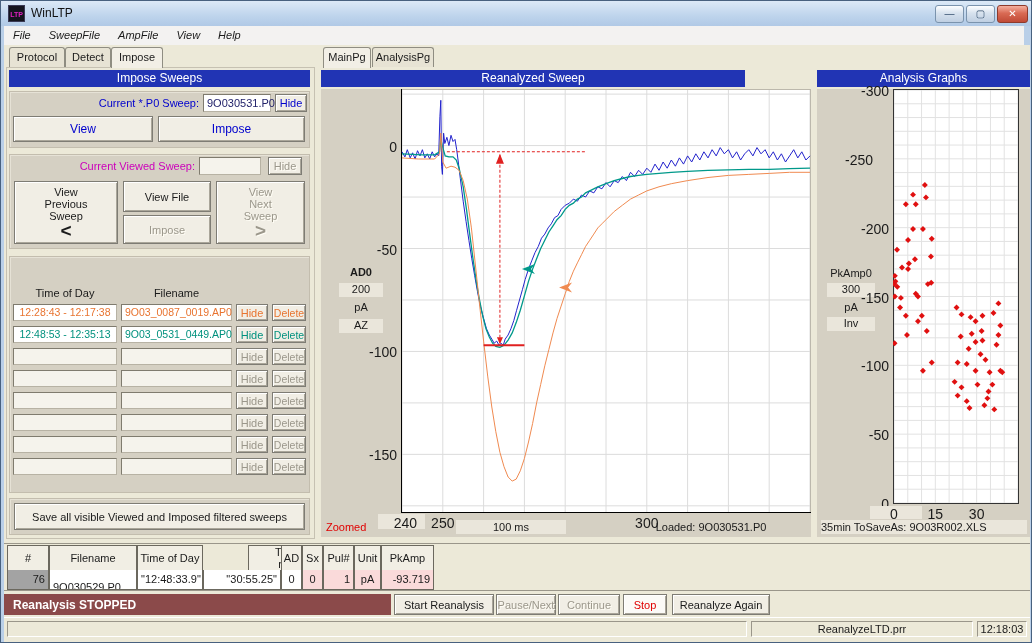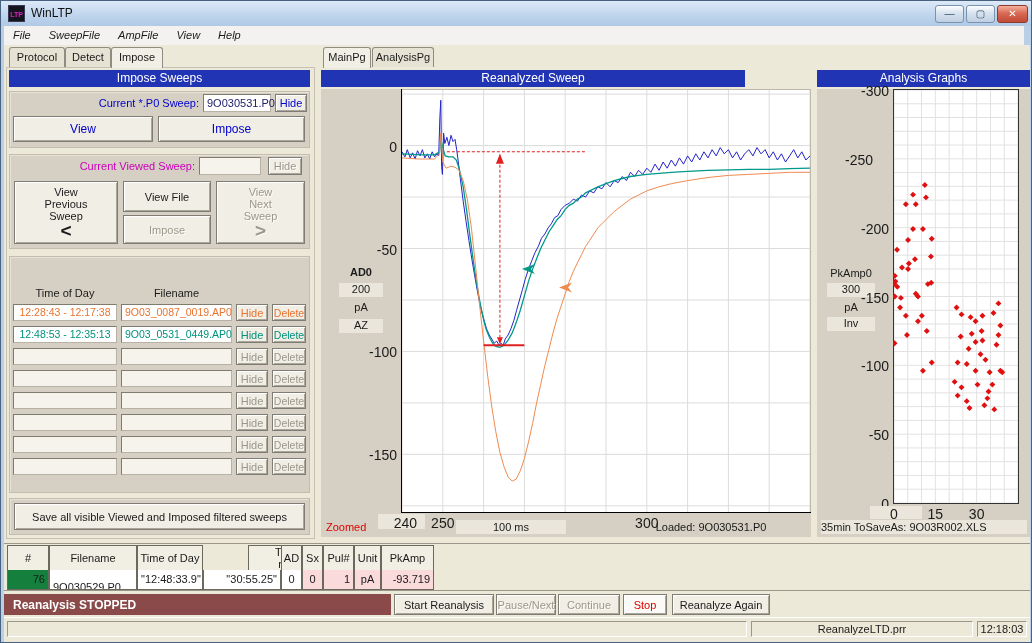--- a/index.html
+++ b/index.html
@@ -350,21 +350,21 @@
       <div class="abs " style="left: 6px; top: 544px; width: 42px; height: 26px; background: rgb(241, 238, 228); border: 1px solid rgb(107, 104, 94); box-sizing: border-box; display: flex; align-items: center; justify-content: center; text-align: center; white-space: pre-line; line-height: 12px;">#</div>
       <div class="abs " style="left: 48px; top: 544px; width: 88px; height: 26px; background: rgb(241, 238, 228); border: 1px solid rgb(107, 104, 94); box-sizing: border-box; display: flex; align-items: center; justify-content: center; text-align: center; white-space: pre-line; line-height: 12px;">Filename</div>
       <div class="abs " style="left: 136px; top: 544px; width: 66px; height: 26px; background: rgb(241, 238, 228); border: 1px solid rgb(107, 104, 94); box-sizing: border-box; display: flex; align-items: center; justify-content: center; text-align: center; white-space: pre-line; line-height: 12px;">Time of Day</div>
       <div class="abs " style="left: 202px; top: 544px; width: 78px; height: 26px; background: rgb(241, 238, 228); border: 1px solid rgb(107, 104, 94); box-sizing: border-box; display: flex; align-items: center; justify-content: center; text-align: center; white-space: pre-line; line-height: 12px; margin-left: 45px;">Time
 m:s</div>
       <div class="abs " style="left: 280px; top: 544px; width: 21px; height: 26px; background: rgb(241, 238, 228); border: 1px solid rgb(107, 104, 94); box-sizing: border-box; display: flex; align-items: center; justify-content: center; text-align: center; white-space: pre-line; line-height: 12px;">AD</div>
       <div class="abs " style="left: 301px; top: 544px; width: 21px; height: 26px; background: rgb(241, 238, 228); border: 1px solid rgb(107, 104, 94); box-sizing: border-box; display: flex; align-items: center; justify-content: center; text-align: center; white-space: pre-line; line-height: 12px;">Sx</div>
       <div class="abs " style="left: 322px; top: 544px; width: 31px; height: 26px; background: rgb(241, 238, 228); border: 1px solid rgb(107, 104, 94); box-sizing: border-box; display: flex; align-items: center; justify-content: center; text-align: center; white-space: pre-line; line-height: 12px;">Pul#</div>
       <div class="abs " style="left: 353px; top: 544px; width: 27px; height: 26px; background: rgb(241, 238, 228); border: 1px solid rgb(107, 104, 94); box-sizing: border-box; display: flex; align-items: center; justify-content: center; text-align: center; white-space: pre-line; line-height: 12px;">Unit</div>
       <div class="abs " style="left: 380px; top: 544px; width: 53px; height: 26px; background: rgb(241, 238, 228); border: 1px solid rgb(107, 104, 94); box-sizing: border-box; display: flex; align-items: center; justify-content: center; text-align: center; white-space: pre-line; line-height: 12px;">PkAmp</div>
-      <div class="abs " style="left: 6px; top: 569px; width: 42px; height: 20px; background: #15803d; border-right: 1px solid rgb(107, 104, 94); border-bottom: 1px solid rgb(107, 104, 94); border-left: 1px solid rgb(107, 104, 94); border-image: initial; border-top: none; box-sizing: border-box; line-height: 18px; padding: 0px 3px; text-align: right; overflow: hidden;">76</div>
+      <div class="abs " style="left: 6px; top: 569px; width: 42px; height: 20px; background: #a3a3a3; border-right: 1px solid rgb(107, 104, 94); border-bottom: 1px solid rgb(107, 104, 94); border-left: 1px solid rgb(107, 104, 94); border-image: initial; border-top: none; box-sizing: border-box; line-height: 18px; padding: 0px 3px; text-align: right; overflow: hidden;">76</div>
       <div class="abs " style="left: 48px; top: 569px; width: 88px; height: 20px; background: rgb(255, 255, 255); border-right: 1px solid rgb(107, 104, 94); border-bottom: 1px solid rgb(107, 104, 94); border-left: 1px solid rgb(107, 104, 94); border-image: initial; border-top: none; box-sizing: border-box; line-height: 18px; padding: 8px 3px; text-align: left; overflow: hidden;">9O030529.P0</div>
       <div class="abs " style="left: 136px; top: 569px; width: 66px; height: 20px; background: rgb(255, 255, 255); border-right: 1px solid rgb(107, 104, 94); border-bottom: 1px solid rgb(107, 104, 94); border-left: 1px solid rgb(107, 104, 94); border-image: initial; border-top: none; box-sizing: border-box; line-height: 18px; padding: 0px 3px; text-align: right; overflow: hidden;">"12:48:33.9"</div>
       <div class="abs " style="left: 202px; top: 569px; width: 78px; height: 20px; background: rgb(255, 255, 255); border-right: 1px solid rgb(107, 104, 94); border-bottom: 1px solid rgb(107, 104, 94); border-left: 1px solid rgb(107, 104, 94); border-image: initial; border-top: none; box-sizing: border-box; line-height: 18px; padding: 0px 3px; text-align: right; overflow: hidden;">"30:55.25"</div>
       <div class="abs " style="left: 280px; top: 569px; width: 21px; height: 20px; background: rgb(255, 255, 255); border-right: 1px solid rgb(107, 104, 94); border-bottom: 1px solid rgb(107, 104, 94); border-left: 1px solid rgb(107, 104, 94); border-image: initial; border-top: none; box-sizing: border-box; line-height: 18px; padding: 0px 3px; text-align: center; overflow: hidden;">0</div>
       <div class="abs " style="left: 301px; top: 569px; width: 21px; height: 20px; background: rgb(250, 218, 218); border-right: 1px solid rgb(107, 104, 94); border-bottom: 1px solid rgb(107, 104, 94); border-left: 1px solid rgb(107, 104, 94); border-image: initial; border-top: none; box-sizing: border-box; line-height: 18px; padding: 0px 3px; text-align: center; overflow: hidden;">0</div>
       <div class="abs " style="left: 322px; top: 569px; width: 31px; height: 20px; background: rgb(250, 218, 218); border-right: 1px solid rgb(107, 104, 94); border-bottom: 1px solid rgb(107, 104, 94); border-left: 1px solid rgb(107, 104, 94); border-image: initial; border-top: none; box-sizing: border-box; line-height: 18px; padding: 0px 3px; text-align: right; overflow: hidden;">1</div>
       <div class="abs " style="left: 353px; top: 569px; width: 27px; height: 20px; background: rgb(250, 218, 218); border-right: 1px solid rgb(107, 104, 94); border-bottom: 1px solid rgb(107, 104, 94); border-left: 1px solid rgb(107, 104, 94); border-image: initial; border-top: none; box-sizing: border-box; line-height: 18px; padding: 0px 3px; text-align: center; overflow: hidden;">pA</div>
       <div class="abs " style="left: 380px; top: 569px; width: 53px; height: 20px; background: rgb(250, 218, 218); border-right: 1px solid rgb(107, 104, 94); border-bottom: 1px solid rgb(107, 104, 94); border-left: 1px solid rgb(107, 104, 94); border-image: initial; border-top: none; box-sizing: border-box; line-height: 18px; padding: 0px 3px; text-align: right; overflow: hidden;">-93.719</div>
     </div>
 

